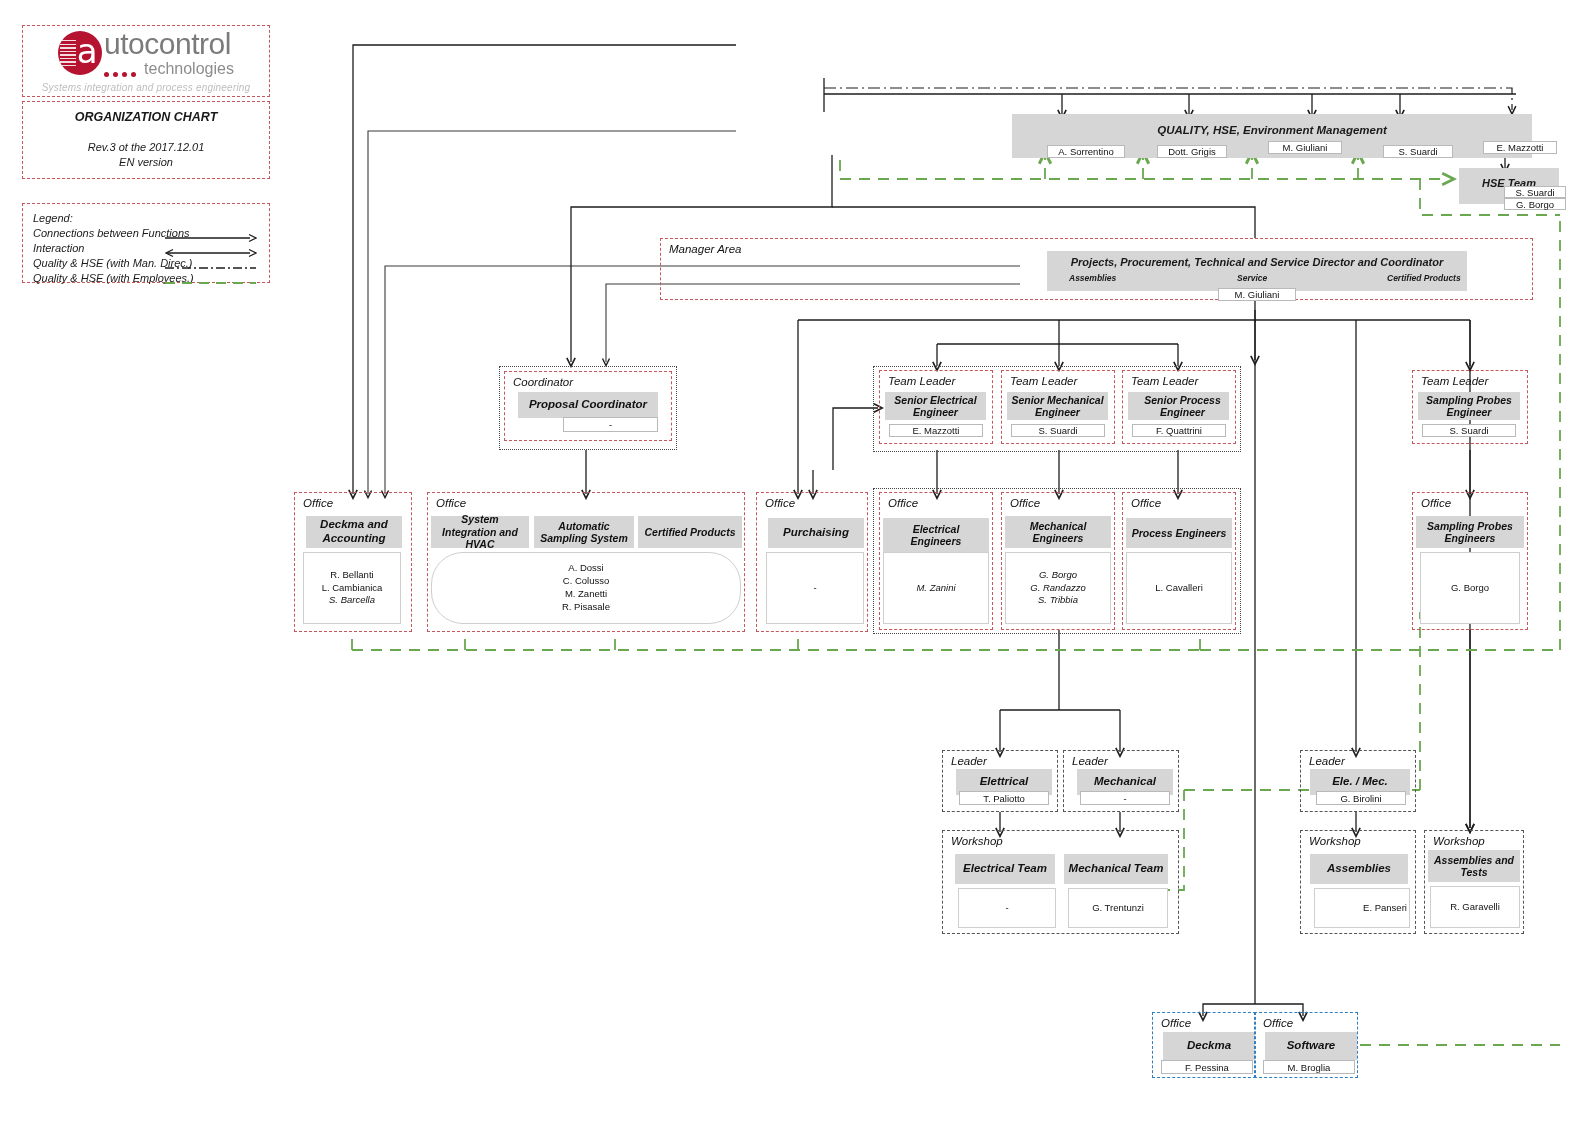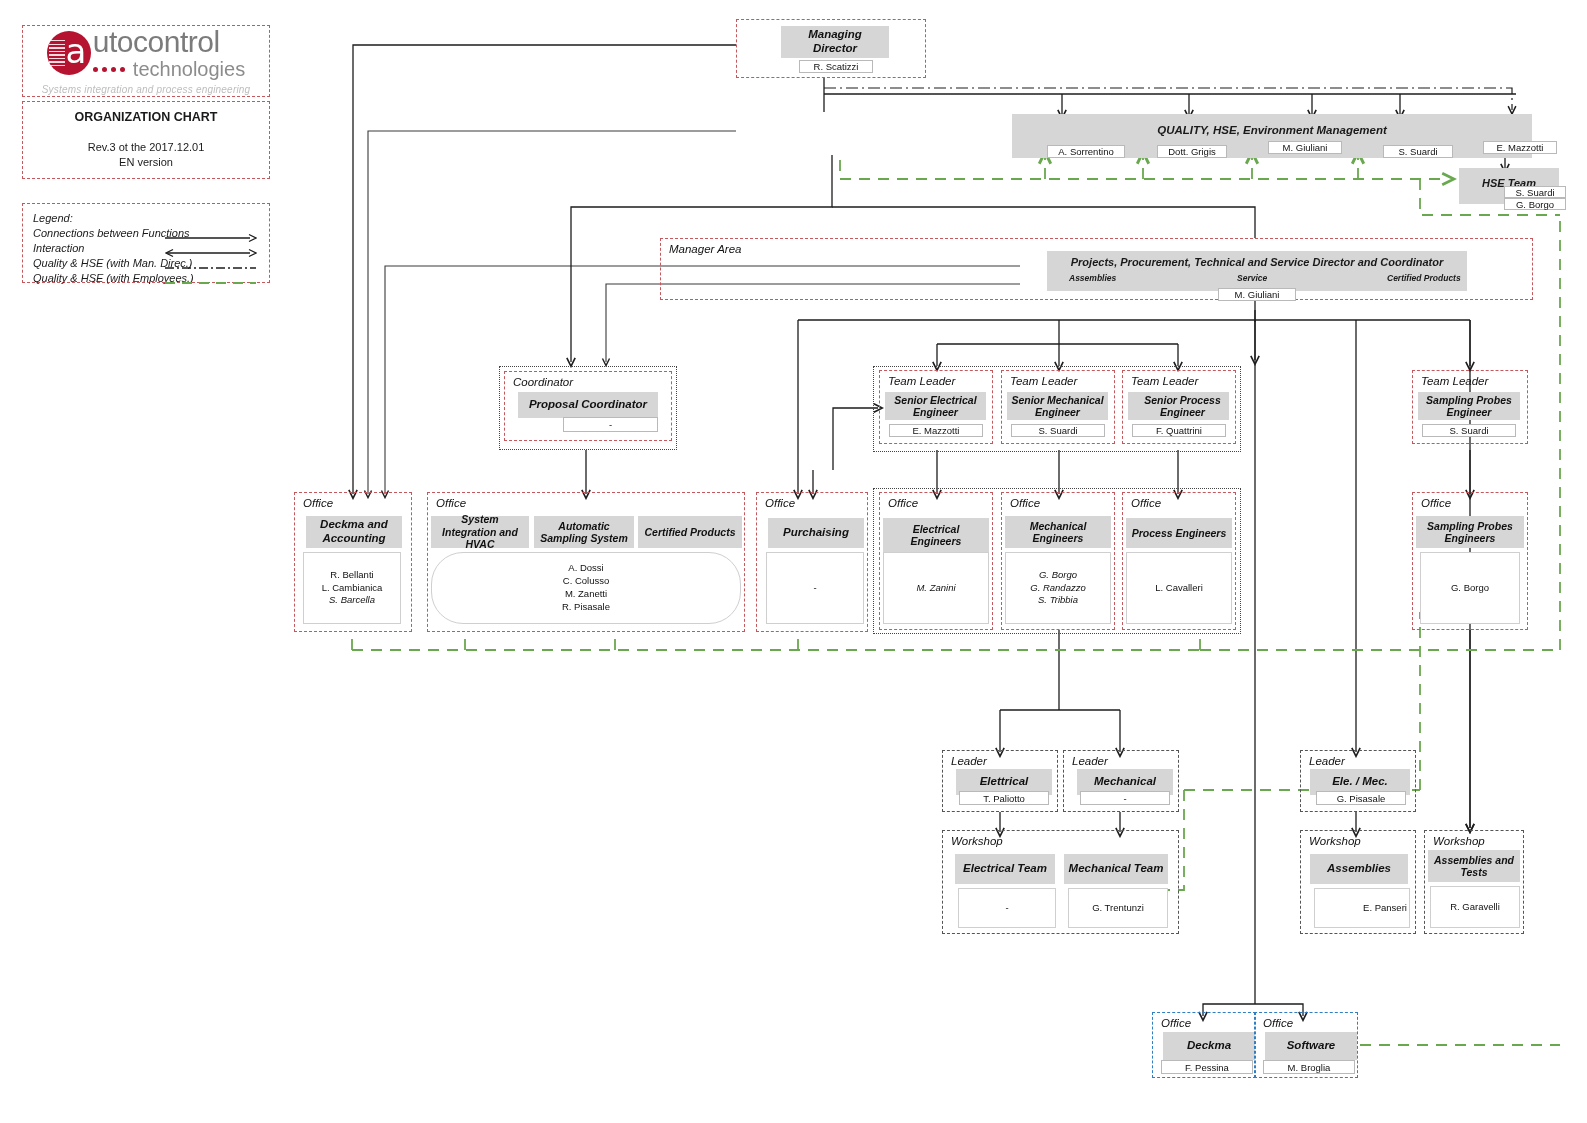--- a/index.html
+++ b/index.html
@@ -103,32 +103,33 @@
     opacity:.85;
   }
   .logo-a{
     font-family:"DejaVu Sans",sans-serif;
     font-size:34px;color:#fff;font-weight:400;line-height:1;
     position:relative;left:7px;top:-2px;
   }
   .logo-words{display:flex;flex-direction:column;line-height:1;}
   .logo-word1{font-size:30px;color:#7b7b7b;letter-spacing:-0.5px;}
   .logo-word2{
-    font-size:20px;color:#8c8c8c;letter-spacing:0px;margin-top:2px;
-    display:flex;align-items:center;
+    font-size:16px;color:#8c8c8c;letter-spacing:0px;margin-top:2px;
+    display:flex;align-items:flex-end;
   }
   .dots{display:inline-flex;margin-right:4px;}
   .dots i{width:5px;height:5px;border-radius:50%;background:#b5132f;display:block;margin-right:4px;}
   .logo-tag{
     font-size:10px;color:#bdbdbd;font-style:italic;margin-top:5px;letter-spacing:.2px;
   }
 
   .titlecard-inner{
     position:absolute;left:0;top:0;width:100%;height:100%;
     display:flex;flex-direction:column;align-items:center;justify-content:center;
+    font-style:italic;
   }
   .title-main{font-weight:bold;font-size:12.5px;margin-bottom:16px;}
   .title-sub{font-size:11px;line-height:1.35;text-align:center;}
 
   .legend-inner{
     position:absolute;left:10px;top:7px;right:8px;bottom:4px;
     font-style:italic;font-size:11px;line-height:1.42;
   }
   .legend-row{position:relative;height:15px;}
   .legend-line{position:absolute;right:4px;top:7px;width:92px;height:10px;}
@@ -302,24 +303,20 @@
       </div>
       <div class="legend-row">
         <span>Quality &amp; HSE (with Employees.)</span>
         <svg class="legend-line" viewBox="0 0 92 10">
           <path d="M0,5 L91,5" stroke="#6aa84f" stroke-width="2" fill="none" stroke-dasharray="10 7"></path>
         </svg>
       </div>
     </div>
   </div>
 
-  <div class="abs redbox" style="left:736px;top:19px;width:190px;height:59px;">
-    <div class="plate" style="left:44px;top:6px;width:108px;height:32px;flex-direction:column;">Managing Director</div>
-    <div class="chip" style="left:62px;top:40px;width:74px;height:13px;">R. Scatizzi</div>
-  </div>
 
 
   <div class="abs" style="left:1012px;top:114px;width:520px;height:44px;background:#d6d6d6;">
     <div style="position:absolute;left:0;top:10px;width:100%;text-align:center;font-weight:bold;font-style:italic;font-size:11.5px;">QUALITY, HSE, Environment Management</div>
   </div>
   <div class="chip" style="left:1047px;top:145px;width:78px;height:13px;">A. Sorrentino</div>
   <div class="chip" style="left:1157px;top:145px;width:70px;height:13px;">Dott. Grigis</div>
   <div class="chip" style="left:1268px;top:141px;width:74px;height:13px;">M. Giuliani</div>
   <div class="chip" style="left:1383px;top:145px;width:70px;height:13px;">S. Suardi</div>
   <div class="chip" style="left:1483px;top:141px;width:74px;height:13px;">E. Mazzotti</div>
@@ -450,21 +447,21 @@
   <div class="abs graybox" style="left:1063px;top:750px;width:116px;height:62px;">
     <div class="grouplabel">Leader</div>
   </div>
   <div class="plate" style="left:1077px;top:769px;width:96px;height:26px;">Mechanical</div>
   <div class="chip" style="left:1080px;top:791px;width:90px;height:14px;">-</div>
 
   <div class="abs graybox" style="left:1300px;top:750px;width:116px;height:62px;">
     <div class="grouplabel">Leader</div>
   </div>
   <div class="plate" style="left:1310px;top:769px;width:100px;height:26px;">Ele. / Mec.</div>
-  <div class="chip" style="left:1316px;top:791px;width:90px;height:14px;">G. Pisasale</div>
+  <div class="chip" style="left:1316px;top:791px;width:90px;height:14px;">G. Birolini</div>
 
   <div class="abs graybox" style="left:942px;top:830px;width:237px;height:104px;">
     <div class="grouplabel">Workshop</div>
   </div>
   <div class="plate" style="left:955px;top:854px;width:100px;height:30px;">Electrical Team</div>
   <div class="namepanel" style="left:958px;top:888px;width:98px;height:40px;">
     <span>-</span>
   </div>
   <div class="plate" style="left:1064px;top:854px;width:104px;height:30px;">Mechanical Team</div>
   <div class="namepanel" style="left:1068px;top:888px;width:100px;height:40px;">

